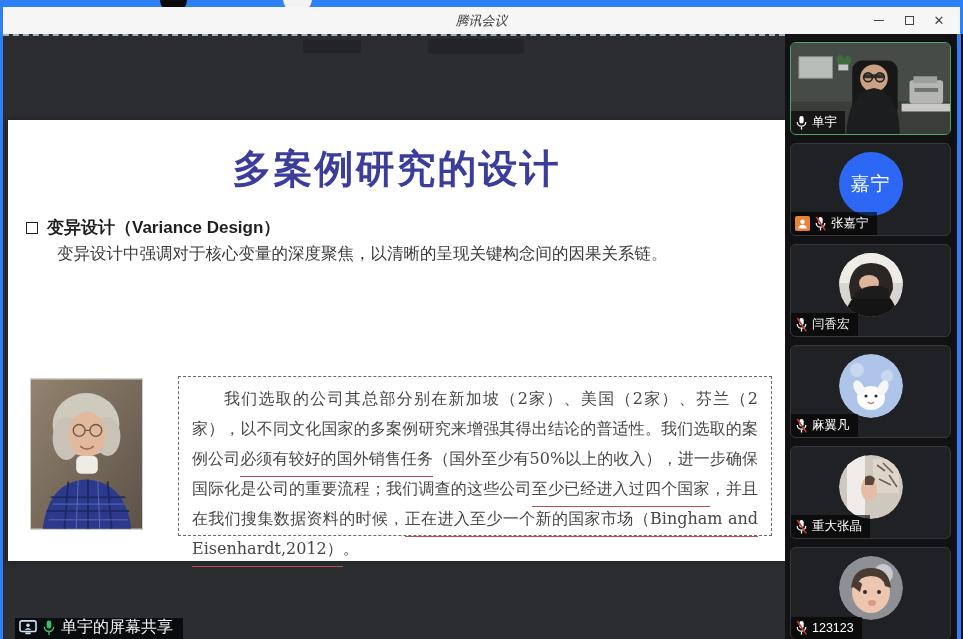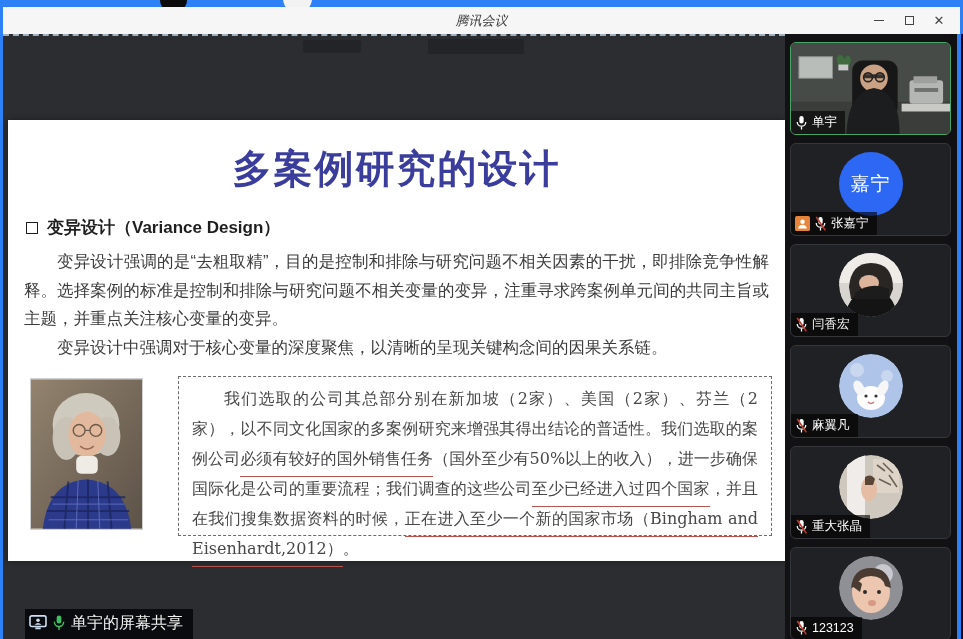--- a/index.html
+++ b/index.html
@@ -48,21 +48,21 @@
 
   .slide-bottom { position:absolute; left:0; top:256px; width:777px; }
   .eisenhardt-photo { position:absolute; left:22px; top:2px; width:113px; height:152px;
     border:1px solid #cfcfcf; }
   .quote-box { position:absolute; left:170px; top:0; width:594px; height:160px;
     border:1.5px dashed #6a6a6a; padding:7px 13px 6px 13px;
     font-family:"DejaVu Serif", serif; font-size:16px; line-height:30px; color:#474747;
     text-align:justify; text-indent:2em; }
   .quote-box .u { border-bottom:1.5px solid #b5534c; padding-bottom:8px; }
 
-  .share-label { position:absolute; left:22px; bottom:0; height:30px; background:rgba(8,9,11,.92);
+  .share-label { position:absolute; left:12px; bottom:0; height:21px; background:rgba(8,9,11,.92);
     display:flex; align-items:center; gap:5px; padding:0 10px 2px 4px; color:#f2f2f2; font-size:16px; }
   .share-label svg { display:block; }
 
   
   .sidebar { position:relative; width:164px; height:605px; background:#121214; }
   .tile { position:absolute; left:5px; width:161px; height:93px; background:#202124;
     border:1px solid #36373b; border-radius:6px; overflow:hidden; }
   .tile.speaking { border:1.5px solid #4aa568; }
   .tile video, .tile svg.vid { position:absolute; inset:0; width:100%; height:100%; }
   .avatar-wrap { position:absolute; left:0; right:0; top:8px; display:flex; justify-content:center; }
@@ -106,21 +106,20 @@
       <div class="ghost-rect g2"></div>
 
       <div class="slide">
         <div class="slide-title">多案例研究的设计</div>
 
         <div class="slide-heading">
           <span class="bullet-square"></span>
           <span>变异设计（Variance Design）</span>
         </div>
 
-        <div class="slide-para">变异设计强调的是“去粗取精”，目的是控制和排除与研究问题不相关因素的干扰，即排除竞争性解释。选择案例的标准是控制和排除与研究问题不相关变量的变异，注重寻求跨案例单元间的共同主旨或主题，并重点关注核心变量的变异。</div>
         <div class="slide-para p2">变异设计中强调对于核心变量的深度聚焦，以清晰的呈现关键构念间的因果关系链。</div>
 
         <div class="slide-bottom">
 
           <svg class="eisenhardt-photo" viewBox="0 0 113 152">
             <defs>
               <linearGradient id="pbg" x1="0" y1="0" x2="1" y2="1">
                 <stop offset="0" stop-color="#93836f"></stop>
                   <stop offset="1" stop-color="#5c5247"></stop>
               </linearGradient>

